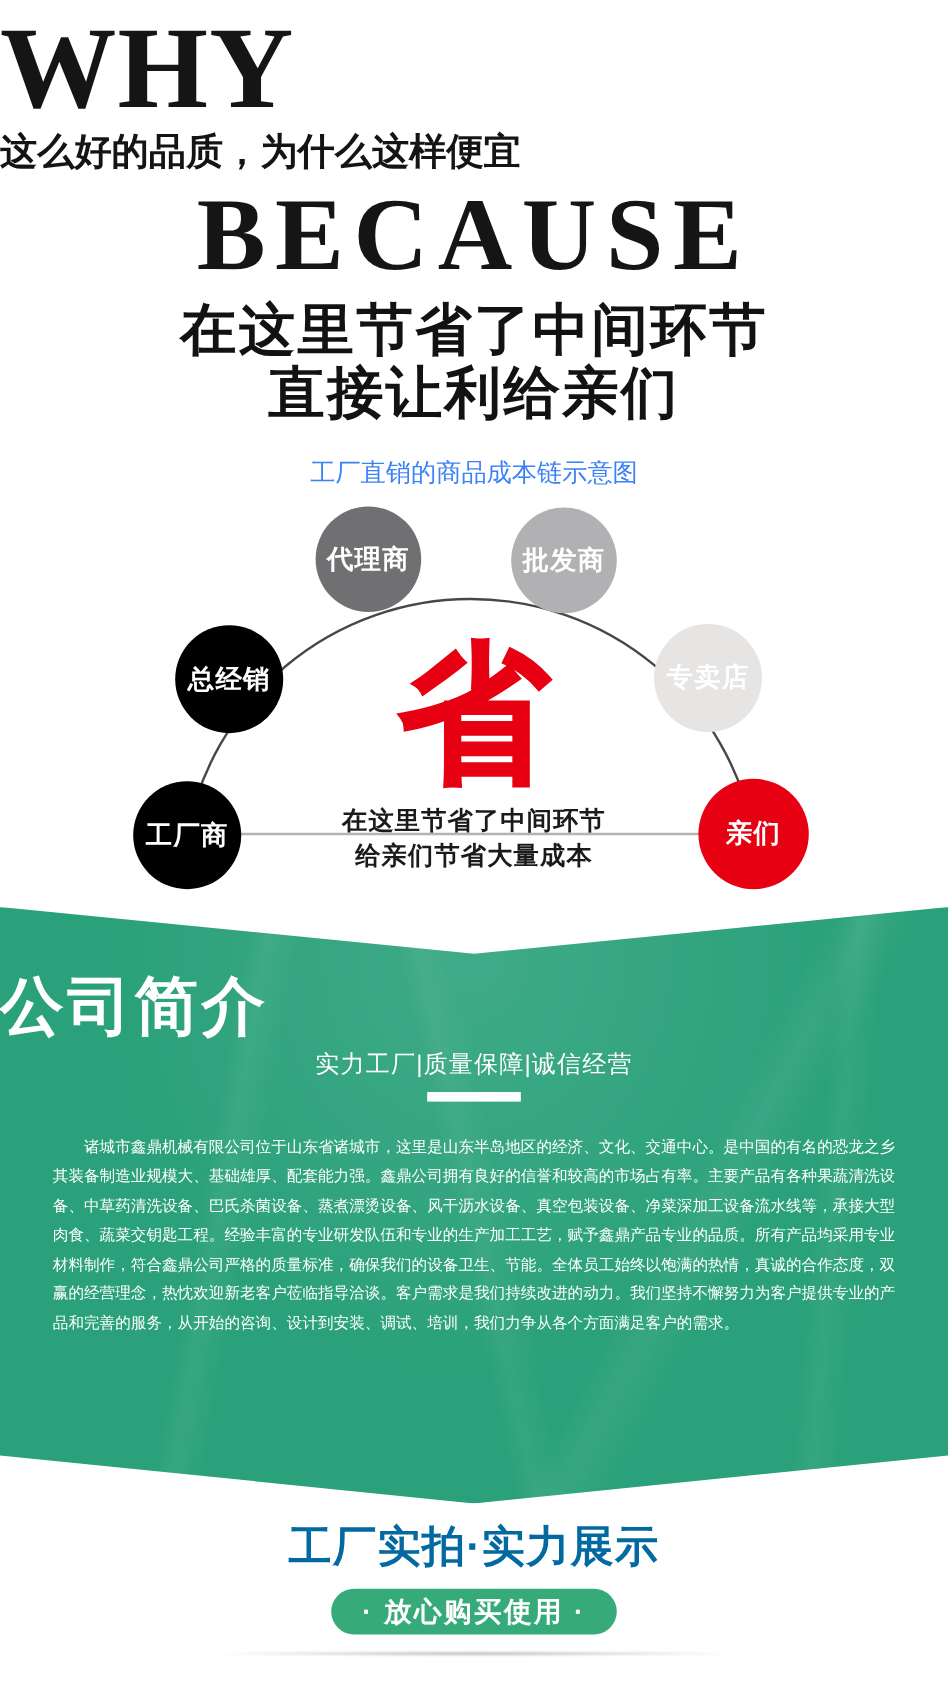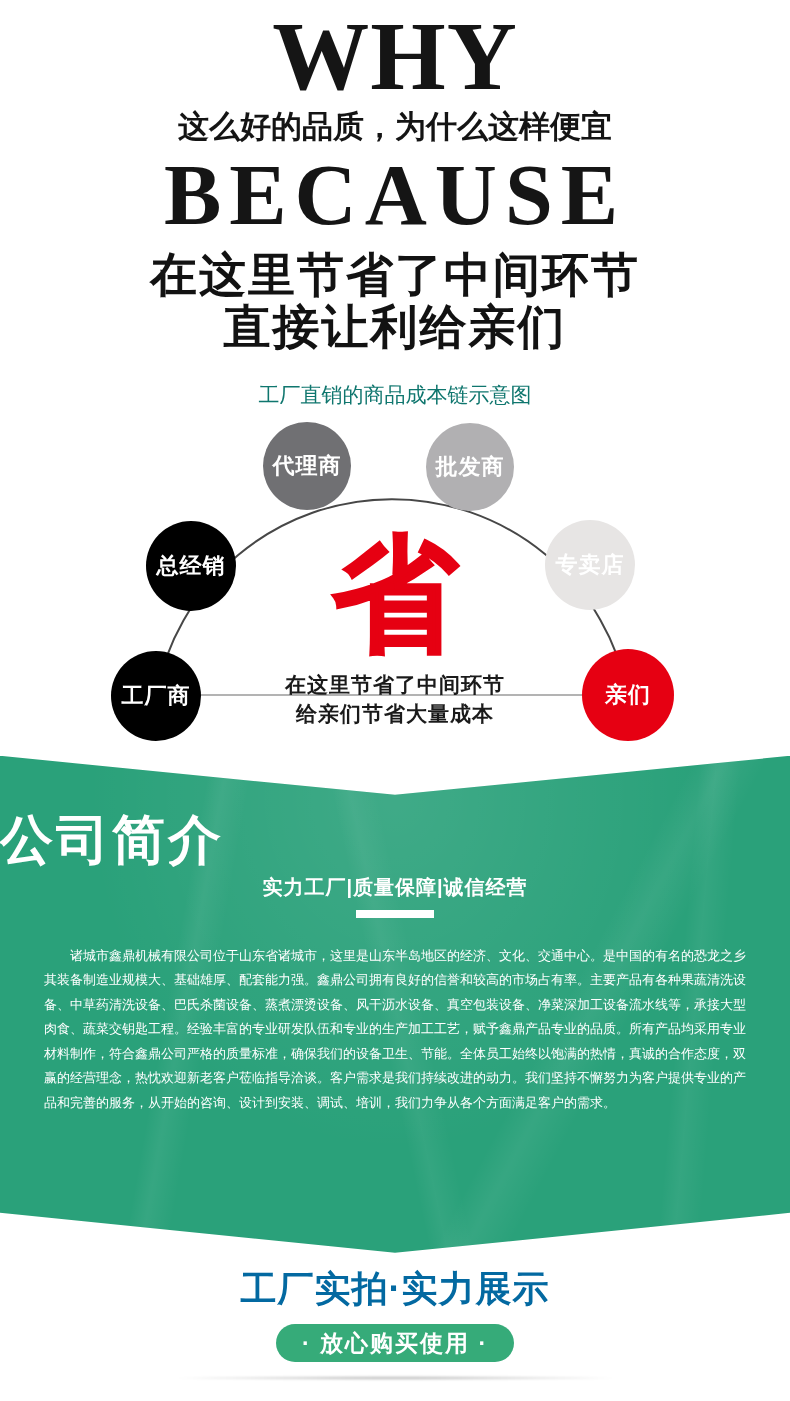--- a/index.html
+++ b/index.html
@@ -3,35 +3,35 @@
 <meta charset="utf-8">
 <style>
   html,body{margin:0;padding:0;background:#fff;}
   .page{
     position:relative;width:790px;height:1401px;margin:0 auto;
     background:#fff;overflow:hidden;
     font-family:"Liberation Sans",sans-serif;color:#111;
   }
   
   .why{
-    margin-top:6px;text-align:center;
+    margin-top:6px;text-align:left;
     font-family:"Liberation Serif",serif;font-weight:700;
     font-size:97px;line-height:1.05;color:#151515;letter-spacing:1px;
   }
   .sub-question{
-    text-align:center;font-weight:700;font-size:31px;line-height:38px;color:#141414;
+    text-align:left;font-weight:700;font-size:31px;line-height:38px;color:#141414;
   }
   .because{
     margin-top:6px;text-align:center;
     font-family:"Liberation Serif",serif;font-weight:700;
     font-size:86px;line-height:1.0;color:#151515;letter-spacing:8px;
   }
   .answer-1{margin-top:12px;text-align:center;font-weight:800;font-size:47px;line-height:50px;letter-spacing:2px;color:#121212;}
   .answer-2{margin-top:2px;text-align:center;font-weight:800;font-size:47px;line-height:50px;letter-spacing:2px;color:#121212;}
-  .diagram-caption{margin-top:30px;text-align:center;font-size:21px;line-height:26px;color:#0f766e;}
+  .diagram-caption{margin-top:30px;text-align:center;font-size:21px;line-height:26px;color:#3b82f6;}
   
   .diagram{position:relative;width:790px;height:325px;margin-top:12px;}
   .diagram svg{position:absolute;left:0;top:0;z-index:0;}
   .node{
     position:absolute;z-index:2;border-radius:50%;
     display:flex;align-items:center;justify-content:center;
     color:#fff;font-weight:700;font-size:22px;letter-spacing:1px;
   }
   .node-factory{left:111px;top:231px;width:90px;height:90px;font-family:Liberation Serif, serif;}
   .node-distributor{left:146px;top:101px;width:90px;height:90px;}
@@ -64,21 +64,21 @@
       linear-gradient(78deg,  transparent 48%, rgba(255,255,255,.05) 50%, transparent 53%),
       linear-gradient(118deg, transparent 66%, rgba(255,255,255,.06) 69%, transparent 73%),
       linear-gradient(95deg,  transparent 84%, rgba(255,255,255,.05) 86%, transparent 89%);
   }
   .band-title{
     position:relative;margin-top:62px;text-align:left;
     font-size:53px;line-height:44px;font-weight:800;letter-spacing:3px;
   }
   .band-tagline{
     position:relative;margin-top:13px;text-align:center;
-    font-size:20px;line-height:24px;font-weight:700;letter-spacing:1px;
+    font-size:20px;line-height:24px;font-weight:400;letter-spacing:1px;
   }
   .band-bar{position:relative;width:78px;height:8px;background:#fff;margin:11px auto 0;}
   .band-intro{
     position:relative;margin:26px 44px 0;
     font-size:13px;line-height:24.5px;font-weight:400;
     text-align:justify;text-indent:2em;color:#fff;
   }
   
   .factory-title{
     margin-top:17px;text-align:center;

